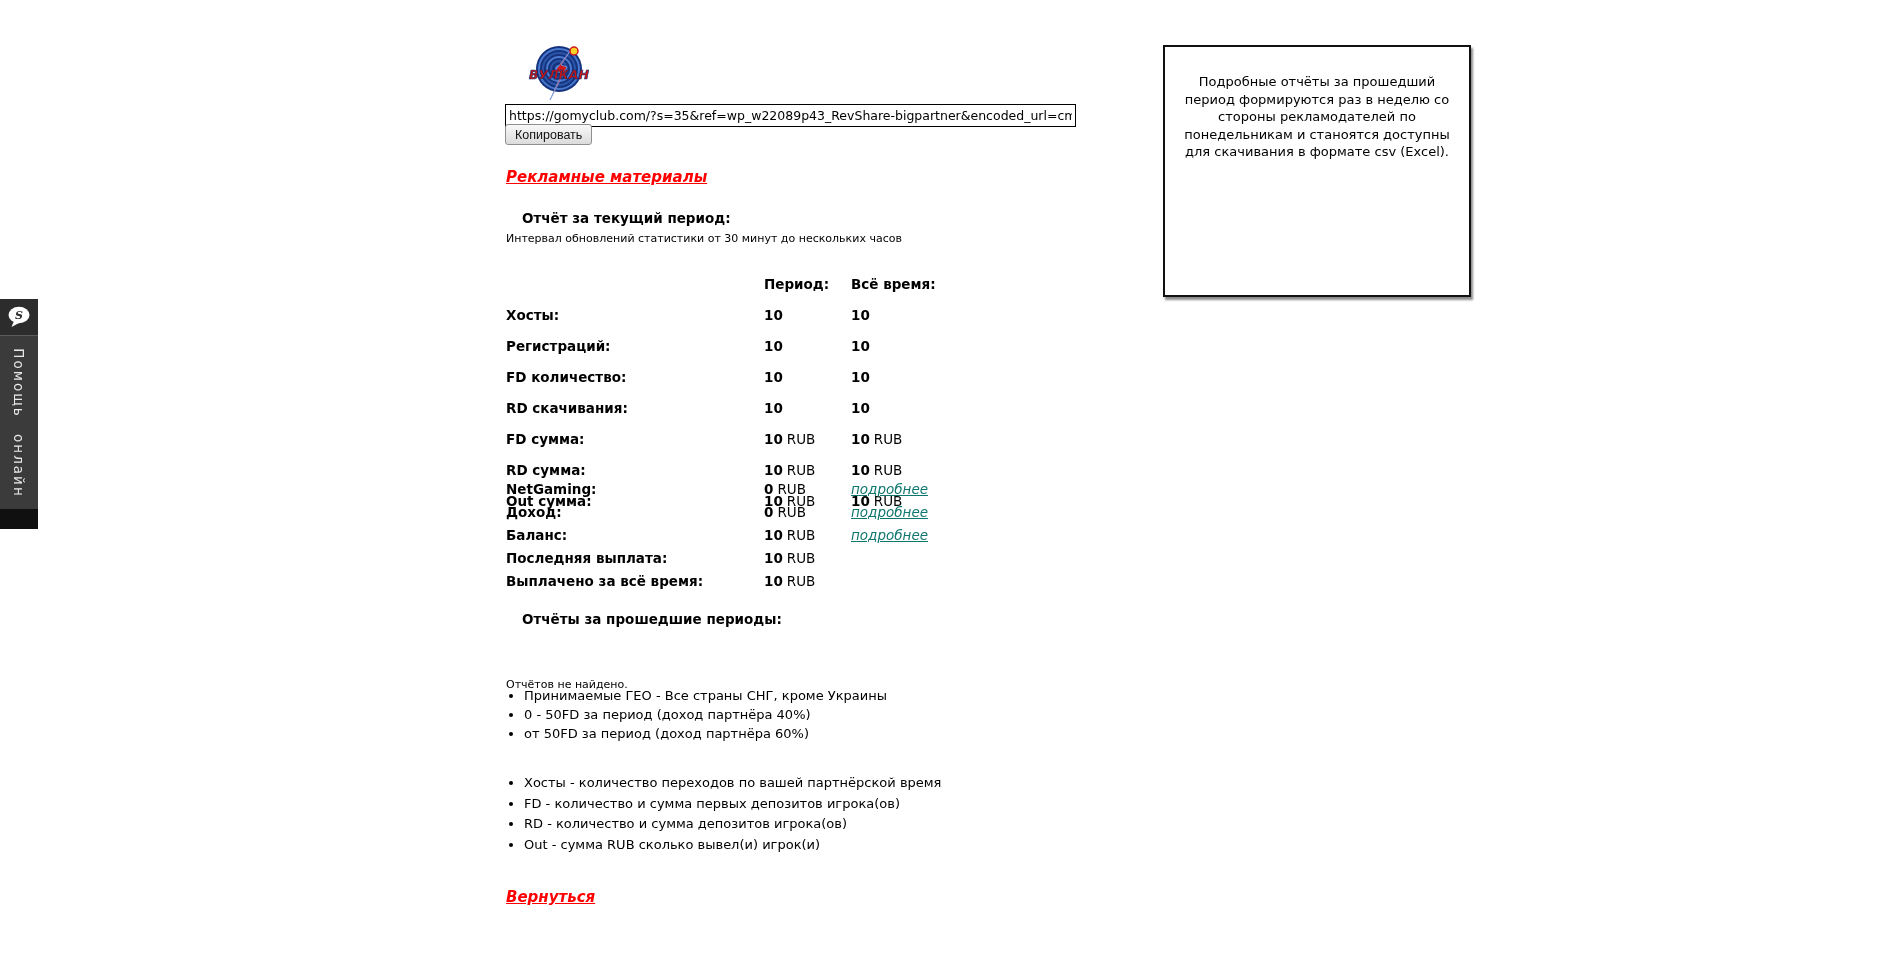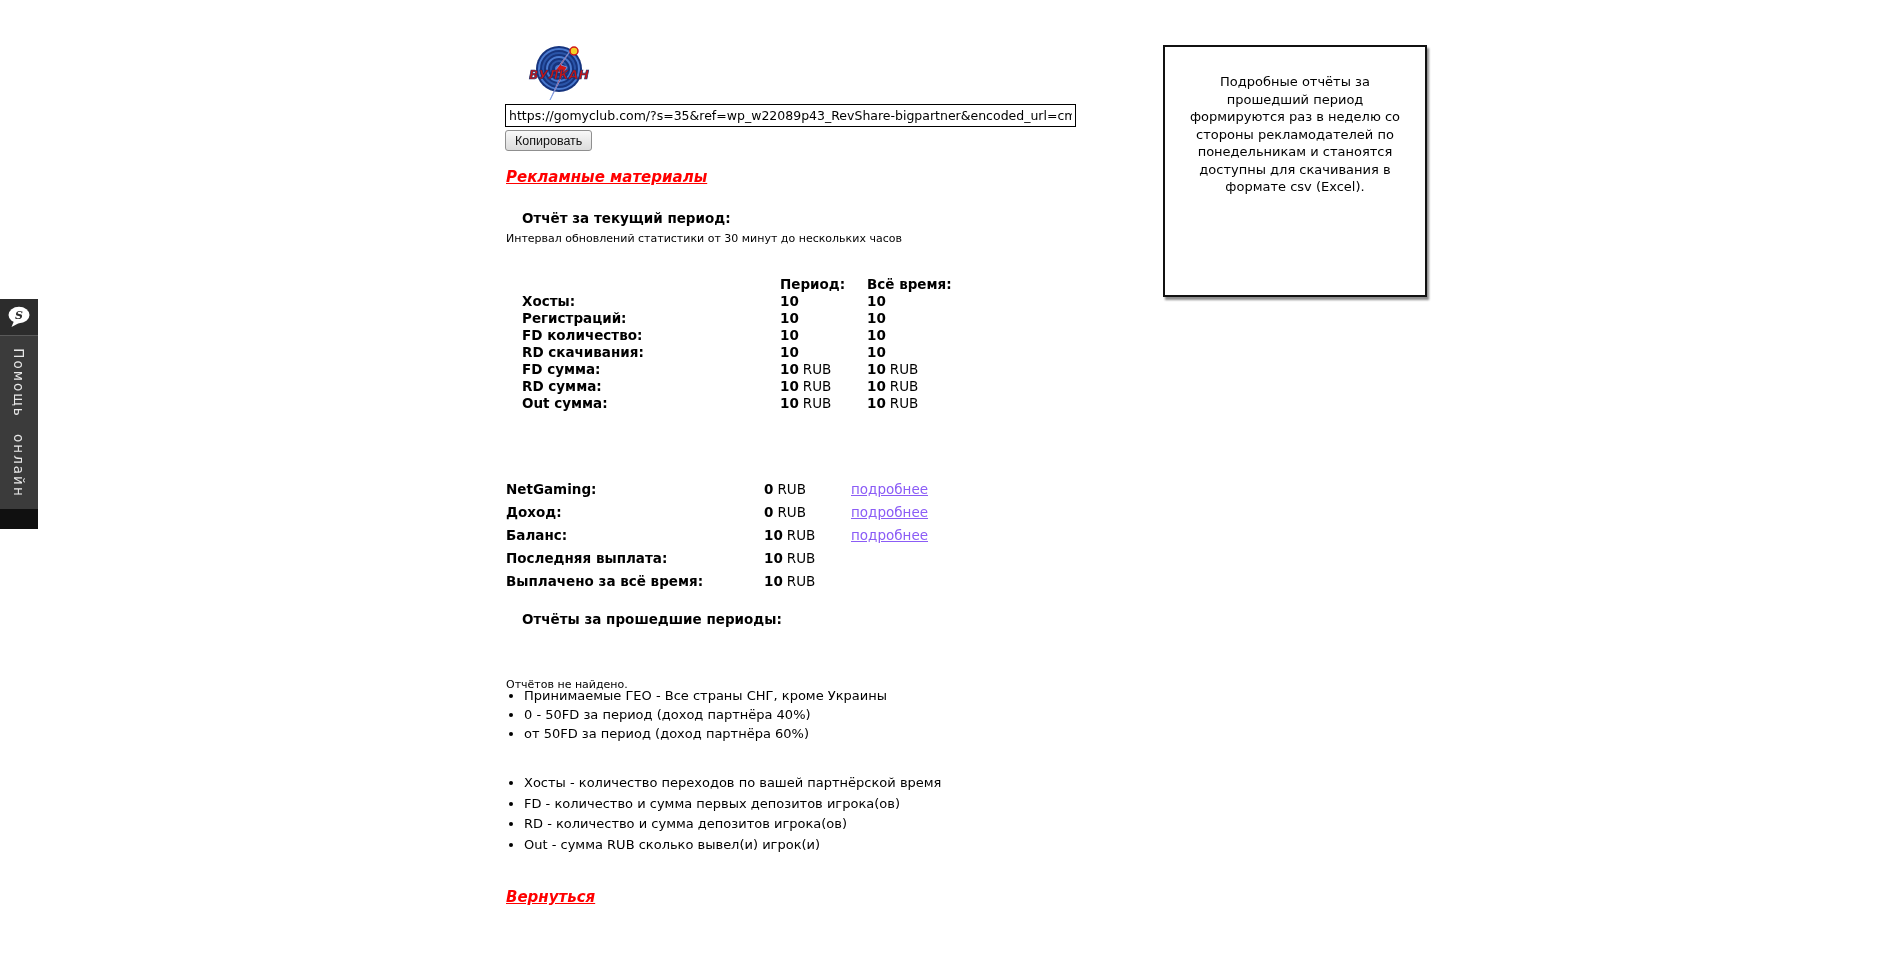--- a/index.html
+++ b/index.html
@@ -7,62 +7,62 @@
   body { font-family:"DejaVu Sans", sans-serif; color:#000; }
   #page { position:relative; width:1903px; height:955px; background:#fff; overflow:hidden; }
 
   
   .logo { position:absolute; left:526px; top:44px; width:66px; height:58px; }
 
   
   .url-input { position:absolute; left:505px; top:104px; width:571px; height:23px;
     border:1px solid #000; background:#fff; font-family:"DejaVu Sans", sans-serif;
     font-size:12.5px; padding:0 3px; color:#000; }
-  .copy-btn { position:absolute; left:505px; top:130px; height:21px; padding:0 9px;
+  .copy-btn { position:absolute; left:505px; top:124px; height:21px; padding:0 9px;
     font-family:"Liberation Sans", sans-serif; font-size:12.5px; color:#111;
     background:linear-gradient(#f8f8f8,#dcdcdc); border:1px solid #8f8f8f;
     border-radius:3px; cursor:pointer; }
 
   
   .red-link { position:absolute; left:506px; color:#ff0000; font-weight:bold;
     font-style:italic; font-size:15px; text-decoration:underline; cursor:pointer; }
   .promo { top:168px; }
   .back { top:888px; }
 
   
   .h-bold { position:absolute; left:506px; font-size:13.5px; font-weight:bold;margin-left:16px; }
   .p-reg  { position:absolute; left:506px; font-size:11px; }
   .report-title { top:210px; }
   .report-sub   { top:232px; }
   .past-title   { top:611px; }
   .past-empty   { top:660px;margin-top:18px; }
 
   
   .stats { position:absolute; left:506px; top:276px; display:grid;
-    grid-template-columns:258px 87px 130px; row-gap:0; font-size:13.5px; line-height:17px;margin-left:16px; }
+    grid-template-columns:258px 87px 130px; row-gap:14px; font-size:13.5px; line-height:17px; }
   .stats .lbl { font-weight:bold; }
   .stats .hdr { font-weight:bold; }
   .num { font-weight:bold; }
   .unit { font-weight:normal; margin-left:4px; }
 
   
   .summary { position:absolute; left:506px; top:481px; display:grid;
     grid-template-columns:258px 87px 130px; row-gap:6px; font-size:13.5px; line-height:17px; }
   .summary .lbl { font-weight:bold; }
-  .detail-link { color:#8b5cf6; text-decoration:underline; cursor:pointer; font-weight:normal; }
+  .detail-link { color:#0f766e; text-decoration:underline; cursor:pointer; font-weight:normal;font-style:italic; }
 
   
   .blist { position:absolute; left:524px; list-style:disc; font-size:13px; }
   .terms { top:686px; }
   .terms li { line-height:19px; }
   .glossary { top:773px; }
   .glossary li { line-height:20.5px; }
 
   
-  .info-box { position:absolute; left:1163px; top:45px; width:264px; height:252px;
+  .info-box { position:absolute; left:1163px; top:45px; width:308px; height:252px;
     background:#fff; border:2px solid #111; box-shadow:2px 3px 2px rgba(0,0,0,0.45);
     padding:26px 14px 0 14px; text-align:center; font-size:13px; line-height:17.5px; }
   .info-box .p2 { margin-top:36px; }
 
   
   .help-tab { position:absolute; left:0; top:299px; width:38px; cursor:pointer; }
   .help-icon-block { width:38px; height:36px; background:#2c2c2c;
     display:flex; align-items:center; justify-content:center; }
   .help-text-block { width:38px; height:174px; background:#3b3b3b;
     border-top:1px solid #5a5a5a; position:relative; overflow:hidden; }

